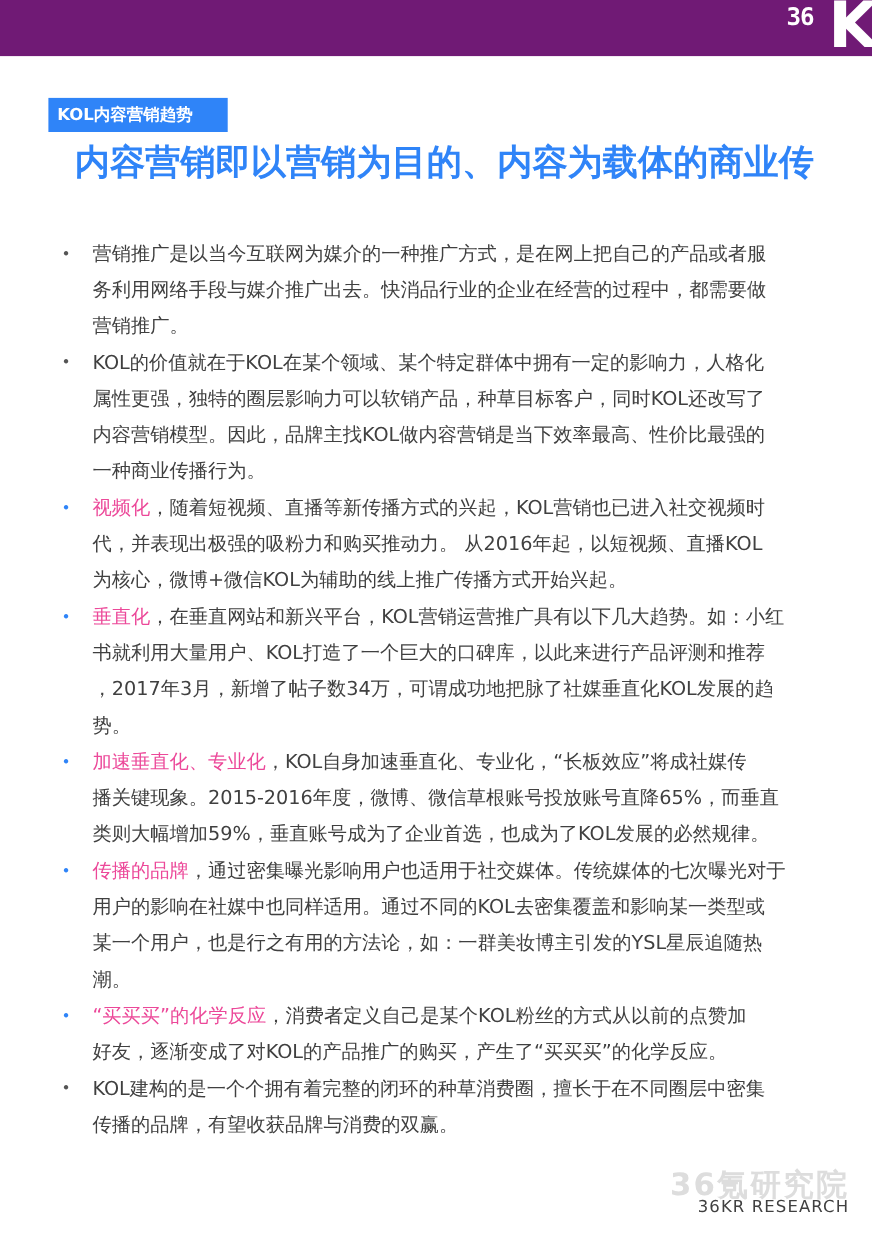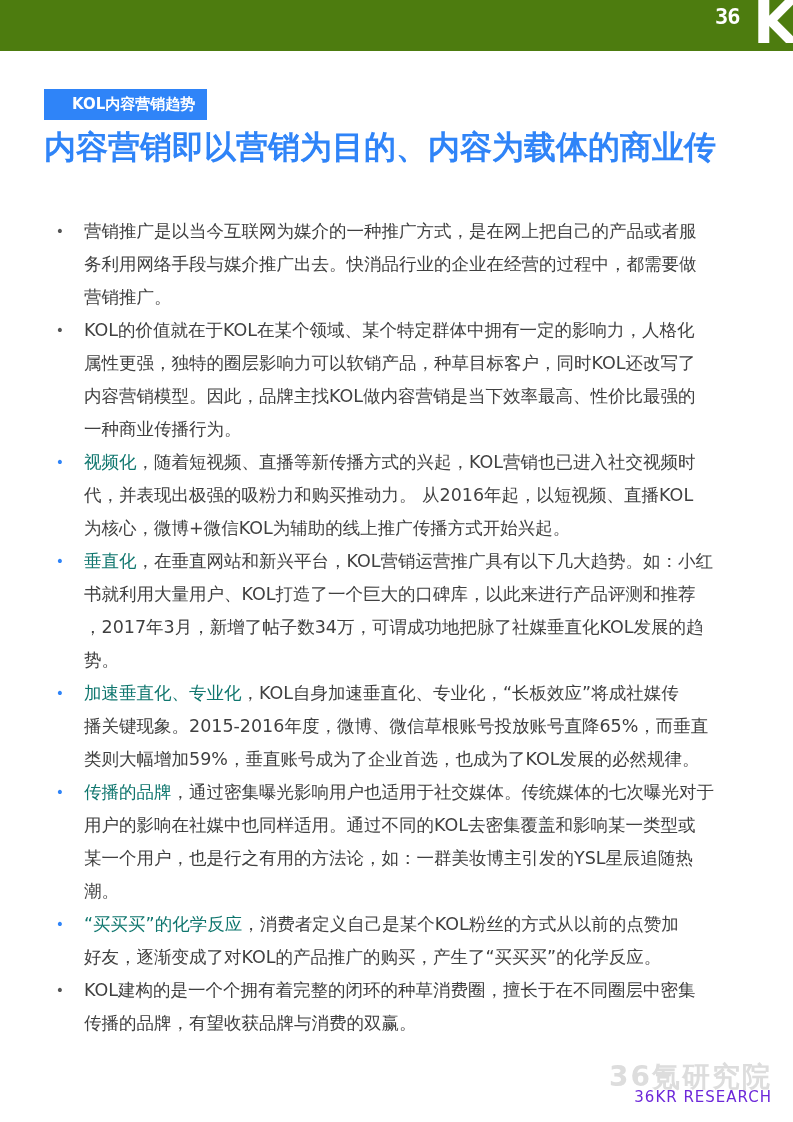--- a/index.html
+++ b/index.html
@@ -1,43 +1,43 @@
 <!DOCTYPE html>
 <html><head>
 <meta charset="utf-8">
 <style>
   * { margin: 0; padding: 0; box-sizing: border-box; }
   html, body { width: 793px; height: 1122px; background: #ffffff; overflow: hidden; }
   body { position: relative; font-family: "DejaVu Sans", "Liberation Sans", sans-serif; color: #404040; }
 
   .header-bar {
     position: absolute; left: 0; top: 0; width: 793px; height: 51px;
-    background: #4d7c0f;
+    background: #701a75;
   }
   .logo {
     position: absolute; right: 0; top: 0; height: 51px; width: 110px; overflow: hidden;
   }
   .logo .num {
     position: absolute; left: 32px; top: 4px; color: #fff; font-size: 22px; font-weight: bold;
     letter-spacing: -1px; font-family: "DejaVu Sans Mono", monospace;
   }
   .logo .kr {
     position: absolute; left: 70px; top: -6px; color: #fff; font-size: 58px; font-weight: bold;
     font-family: "DejaVu Sans", sans-serif; letter-spacing: -4px; line-height: 1;
   }
 
   .badge {
     position: absolute; left: 44px; top: 89px; width: 163px; height: 31px;
     background: #2f84f8; color: #fff; font-size: 15px; font-weight: bold;
-    line-height: 31px; padding-left: 28px; white-space: nowrap;
+    line-height: 31px; padding-left: 8px; white-space: nowrap;
   }
 
   .title {
     position: absolute; left: 44px; top: 127px; width: 720px;
-    color: #2f84f8; font-size: 32px; font-weight: bold; line-height: 40px;
+    color: #2f84f8; font-size: 32px; font-weight: bold; line-height: 40px; text-align: center;
   }
   .title span { display: block; white-space: nowrap; }
 
   .content {
     position: absolute; left: 0; top: 215px; width: 793px;
   }
   .item { position: relative; }
   .line {
     display: block; position: relative; left: 84px; height: 33px; line-height: 33px;
     font-size: 17.5px; white-space: nowrap; color: #404040;
@@ -45,31 +45,31 @@
   .bullet {
     position: absolute; left: 53px; top: 0; width: 14px; height: 33px; line-height: 33px;
     font-size: 14px; color: #555; text-align: center;
   }
   .bullet.blue { color: #2f84f8; }
   .bullet.square::before {
     content: ""; position: absolute; left: 3px; top: 13px; width: 9px; height: 9px; background: #444;
   }
   .item.bold .line { font-weight: bold; color: #333; height: 35px; line-height: 35px; }
   .item.bold .bullet { height: 35px; }
-  .hl { color: #0f766e; }
+  .hl { color: #ec4899; }
 
   .watermark {
     position: absolute; left: 630px; top: 1058px; width: 160px; height: 60px; pointer-events: none;
   }
   .watermark .wm-cn {
     position: absolute; right: 18px; top: 0; font-size: 28px; font-weight: bold; color: #dddddd;
     white-space: nowrap; letter-spacing: 2px;
   }
   .watermark .wm-en {
-    position: absolute; right: 18px; top: 30px; font-size: 15px; color: #6d28d9; white-space: nowrap;
+    position: absolute; right: 18px; top: 30px; font-size: 15px; color: #404040; white-space: nowrap;
     letter-spacing: 1px;
     margin-left: 20px;
   }
 </style>
 </head>
 <body>
 
 <div class="header-bar">
   <div class="logo">
     <span class="num">36</span>

